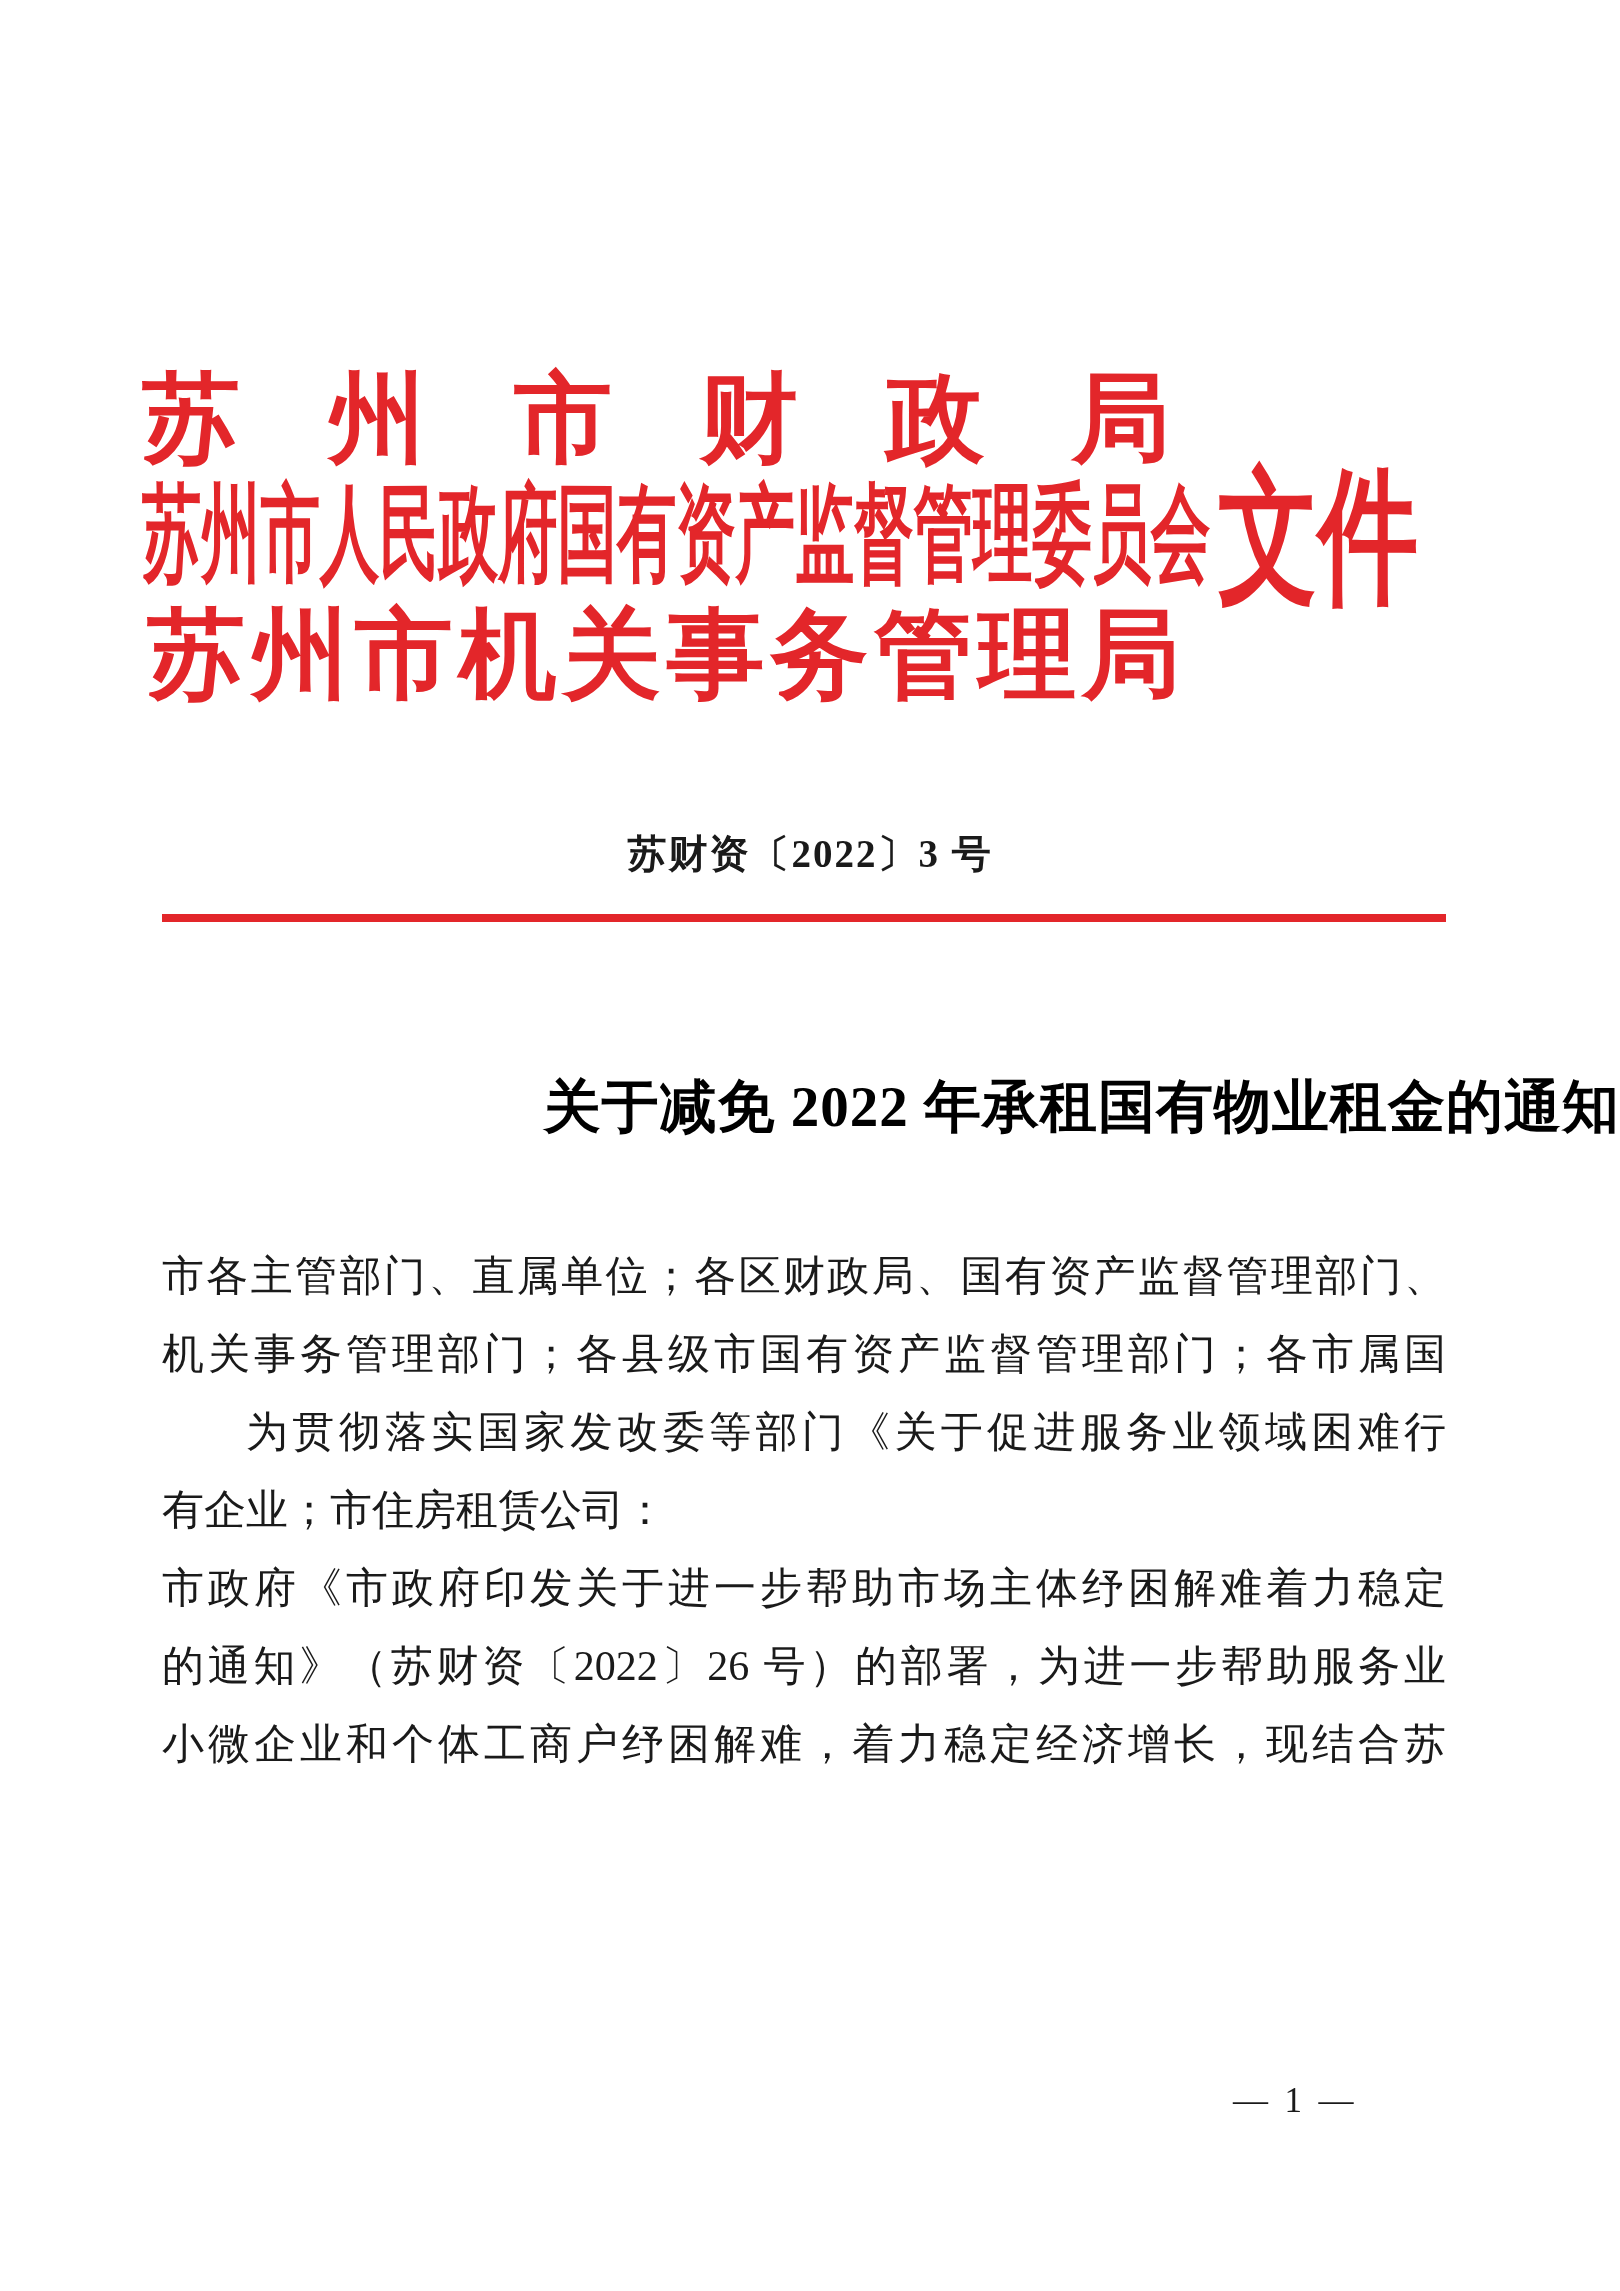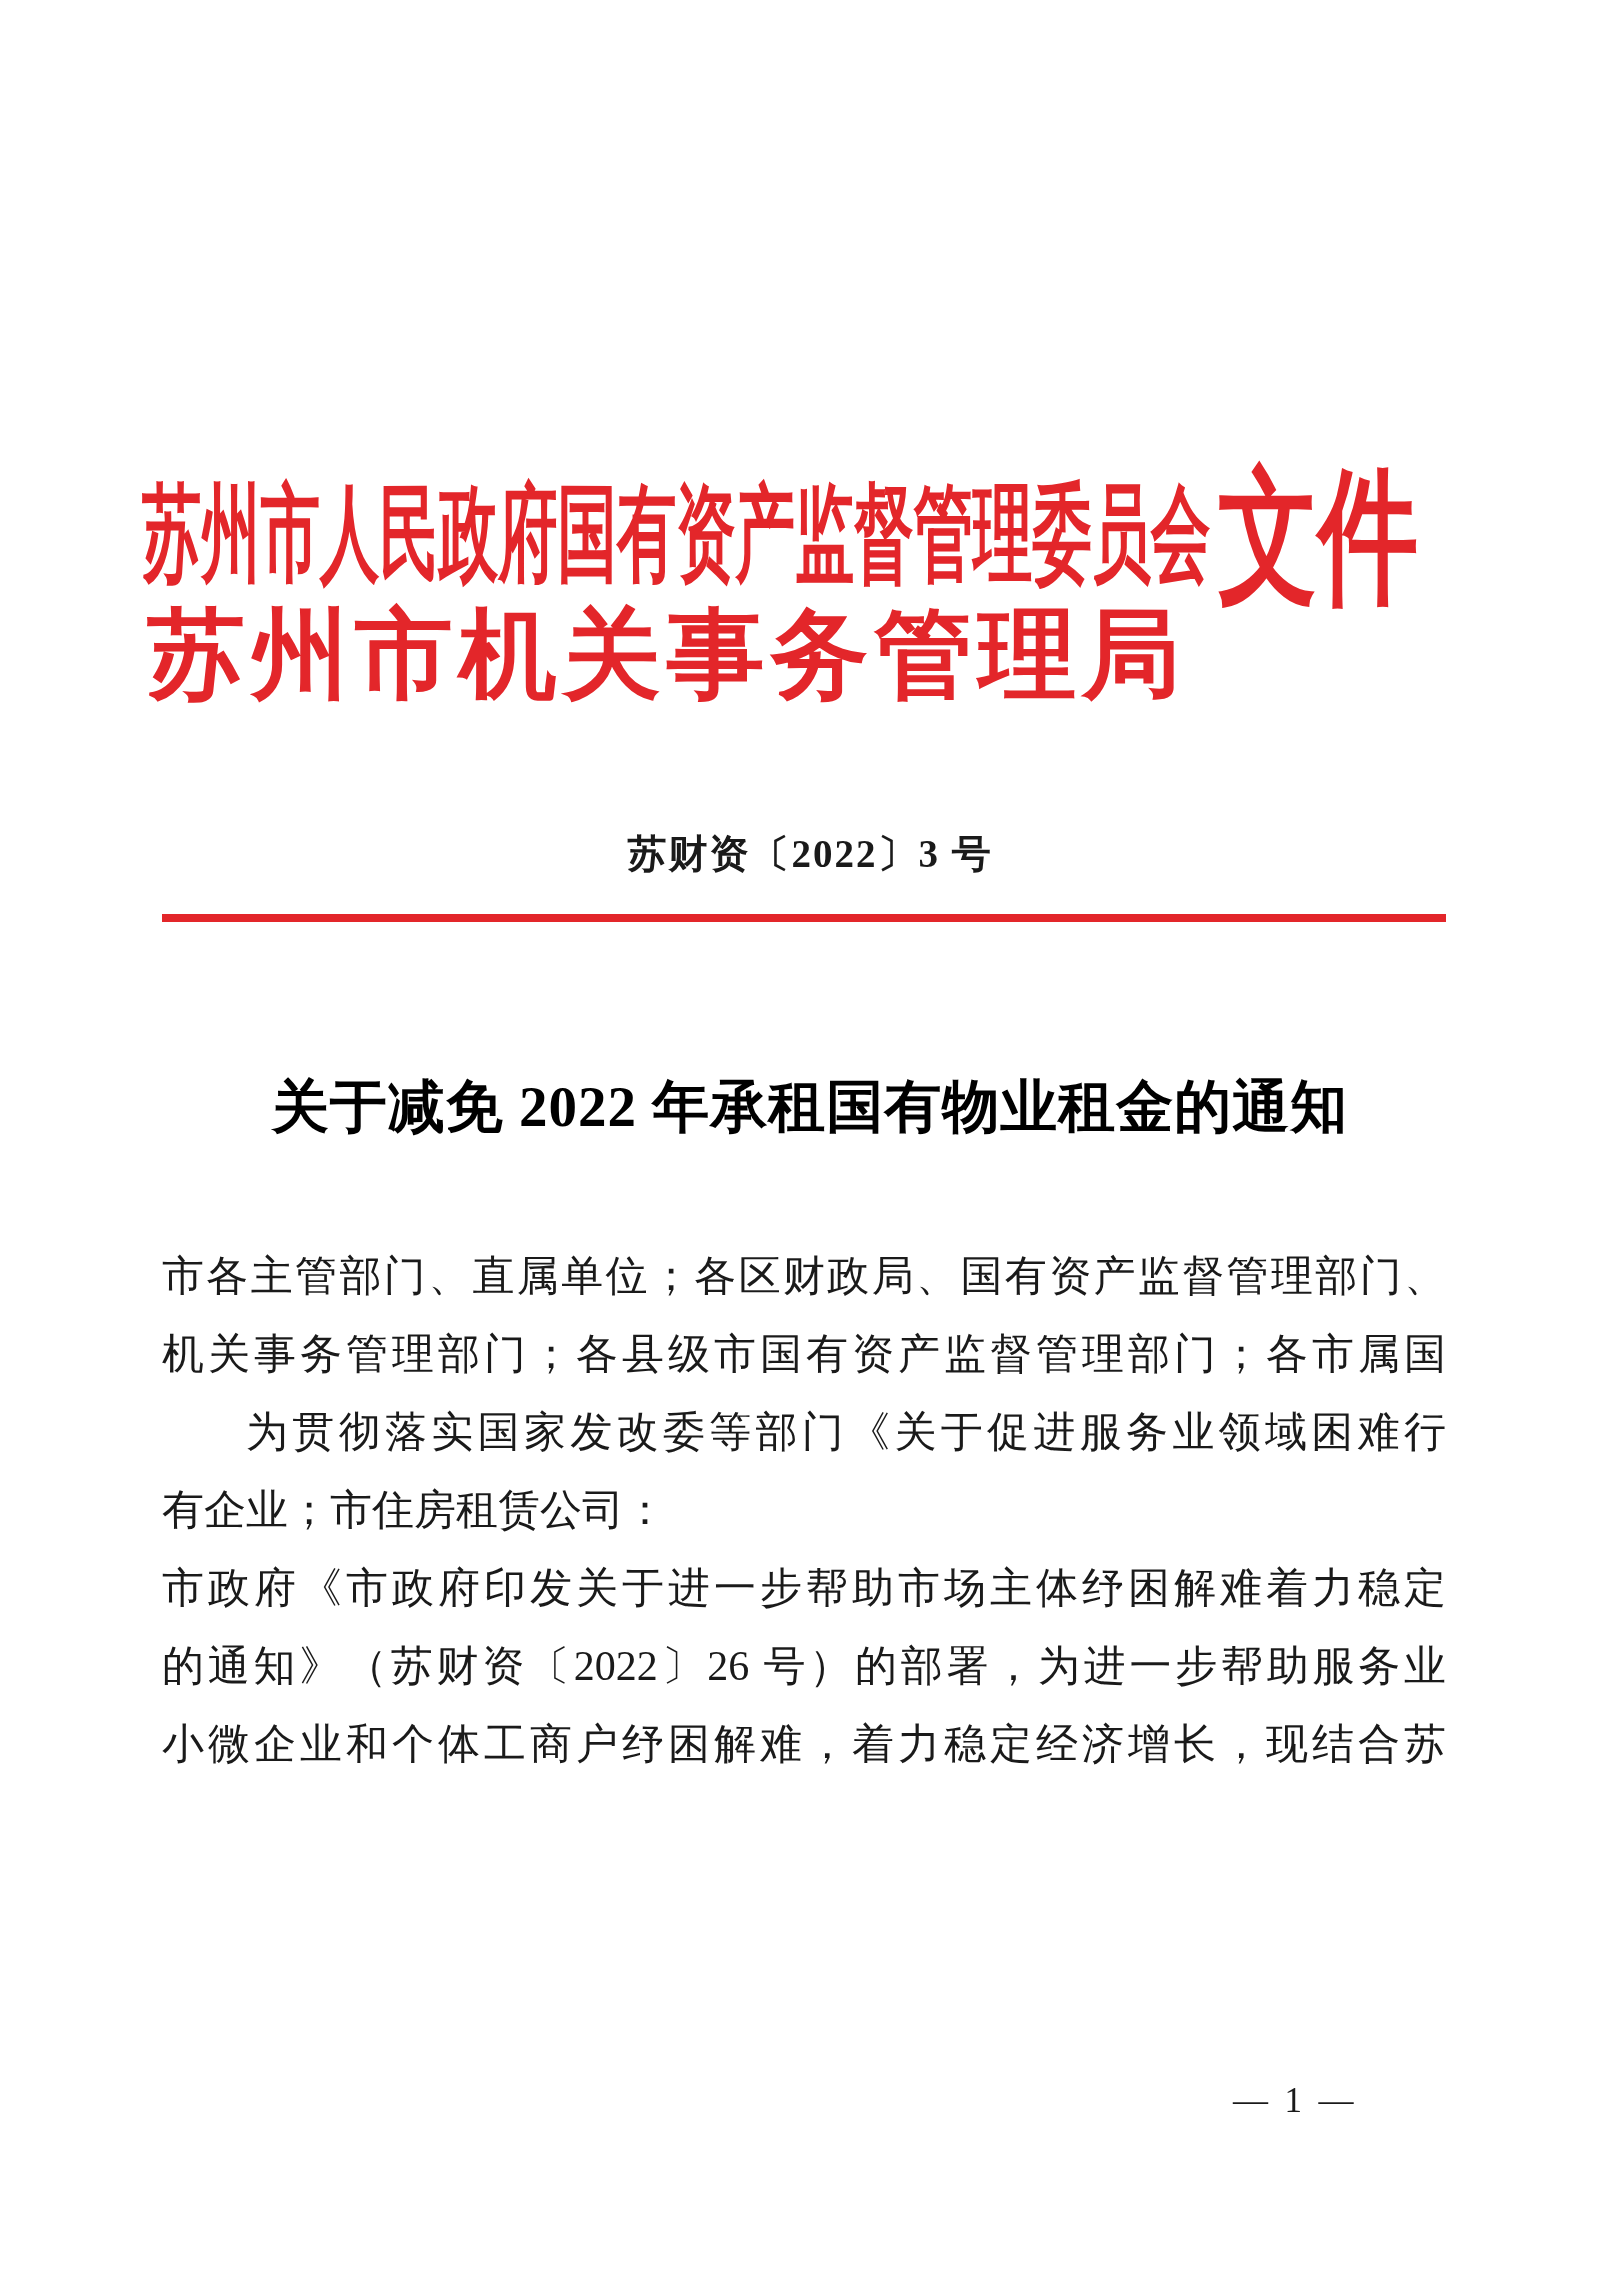--- a/index.html
+++ b/index.html
@@ -79,21 +79,21 @@
     left: 162px; top: 914px;
     width: 1284px; height: 7.8px;
     background: var(--red);
   }
 
   
   .title {
     position: absolute;
     left: 0; top: 1073px;
     width: 1620px;
-    text-align: center;
+    text-align: right;
     font-size: 57px;
     line-height: 1.2;
     font-weight: bold;
     color: #000000;
     letter-spacing: 1px;
   }
 
   
   .body-block {
     position: absolute;
@@ -124,20 +124,21 @@
     color: var(--ink);
     letter-spacing: 3.9px;
     white-space: nowrap;
   }
 </style>
 </head>
 <body>
 
 <div class="page">
 
+  <div class="h-line1">苏州市财政局</div>
   <div class="h-line2">苏州市人民政府国有资产监督管理委员会</div>
   <div class="h-wenjian">文件</div>
   <div class="h-line3">苏州市机关事务管理局</div>
 
   <div class="doc-number">苏财资〔2022〕3 号</div>
 
   <div class="red-rule"></div>
 
   <h1 class="title">关于减免 2022 年承租国有物业租金的通知</h1>
 

